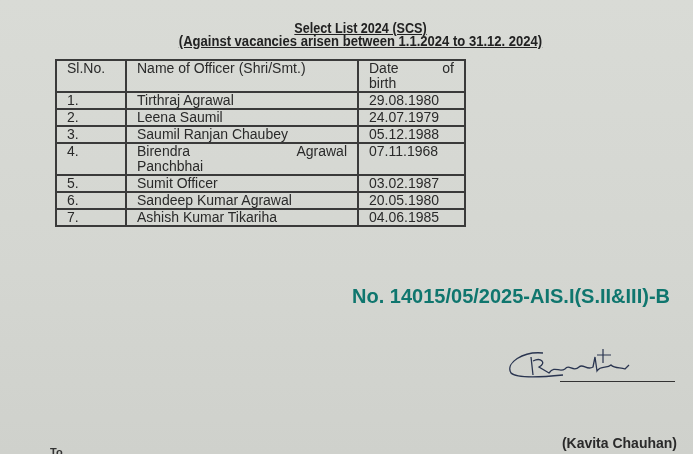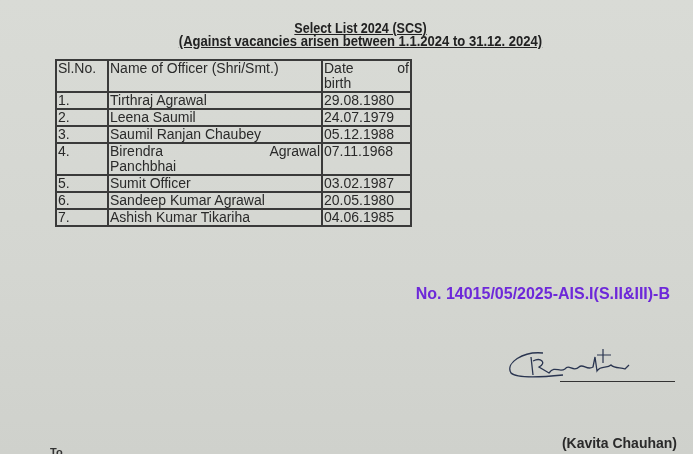--- a/index.html
+++ b/index.html
@@ -19,30 +19,30 @@
   .title.t1 { top: 20px; left: 14px; }
   .title.t2 { top: 33px; left: 14px; font-size: 14.5px; }
   table.sel {
     position: absolute; left: 55px; top: 59px;
     border-collapse: collapse;
     font-family: "Liberation Sans", sans-serif;
     font-size: 14px; color: #2a2a2a;
   }
   table.sel td {
     border: 2px solid #3a3a3a;
-    padding: 0 1px; line-height: 15px; vertical-align: top; margin-left: 27px;
+    padding: 0 10px; line-height: 15px; vertical-align: top; margin-left: 27px;
   }
   .c1 { width: 48px; }
   .c2 { width: 210px; }
   .c3 { width: 85px; }
   .dob-head { display: flex; justify-content: space-between; gap: 40px; }
   .name-split { display: flex; justify-content: space-between; }
   .ref {
     position: absolute; top: 285px; right: 23px;
-    font-weight: bold; font-size: 16px; color: #6d28d9;
+    font-weight: bold; font-size: 20px; color: #0f766e;
   }
   .sig { position: absolute; left: 503px; top: 343px; width: 170px; height: 40px; }
   .sig-line { position: absolute; left: 560px; top: 381px; width: 115px; height: 1px; background:#333; }
   .sign-block { position: absolute; right: 16px; top: 386px; text-align: right;
     font-weight: bold; font-size: 14px; line-height: 21px; color: #2a2a2a; margin-top: 47px; }
   .to { position: absolute; left: 50px; top: 446px; font-size: 11px; font-weight: bold; color:#333; }
 </style>
 </head>
 <body>
 

